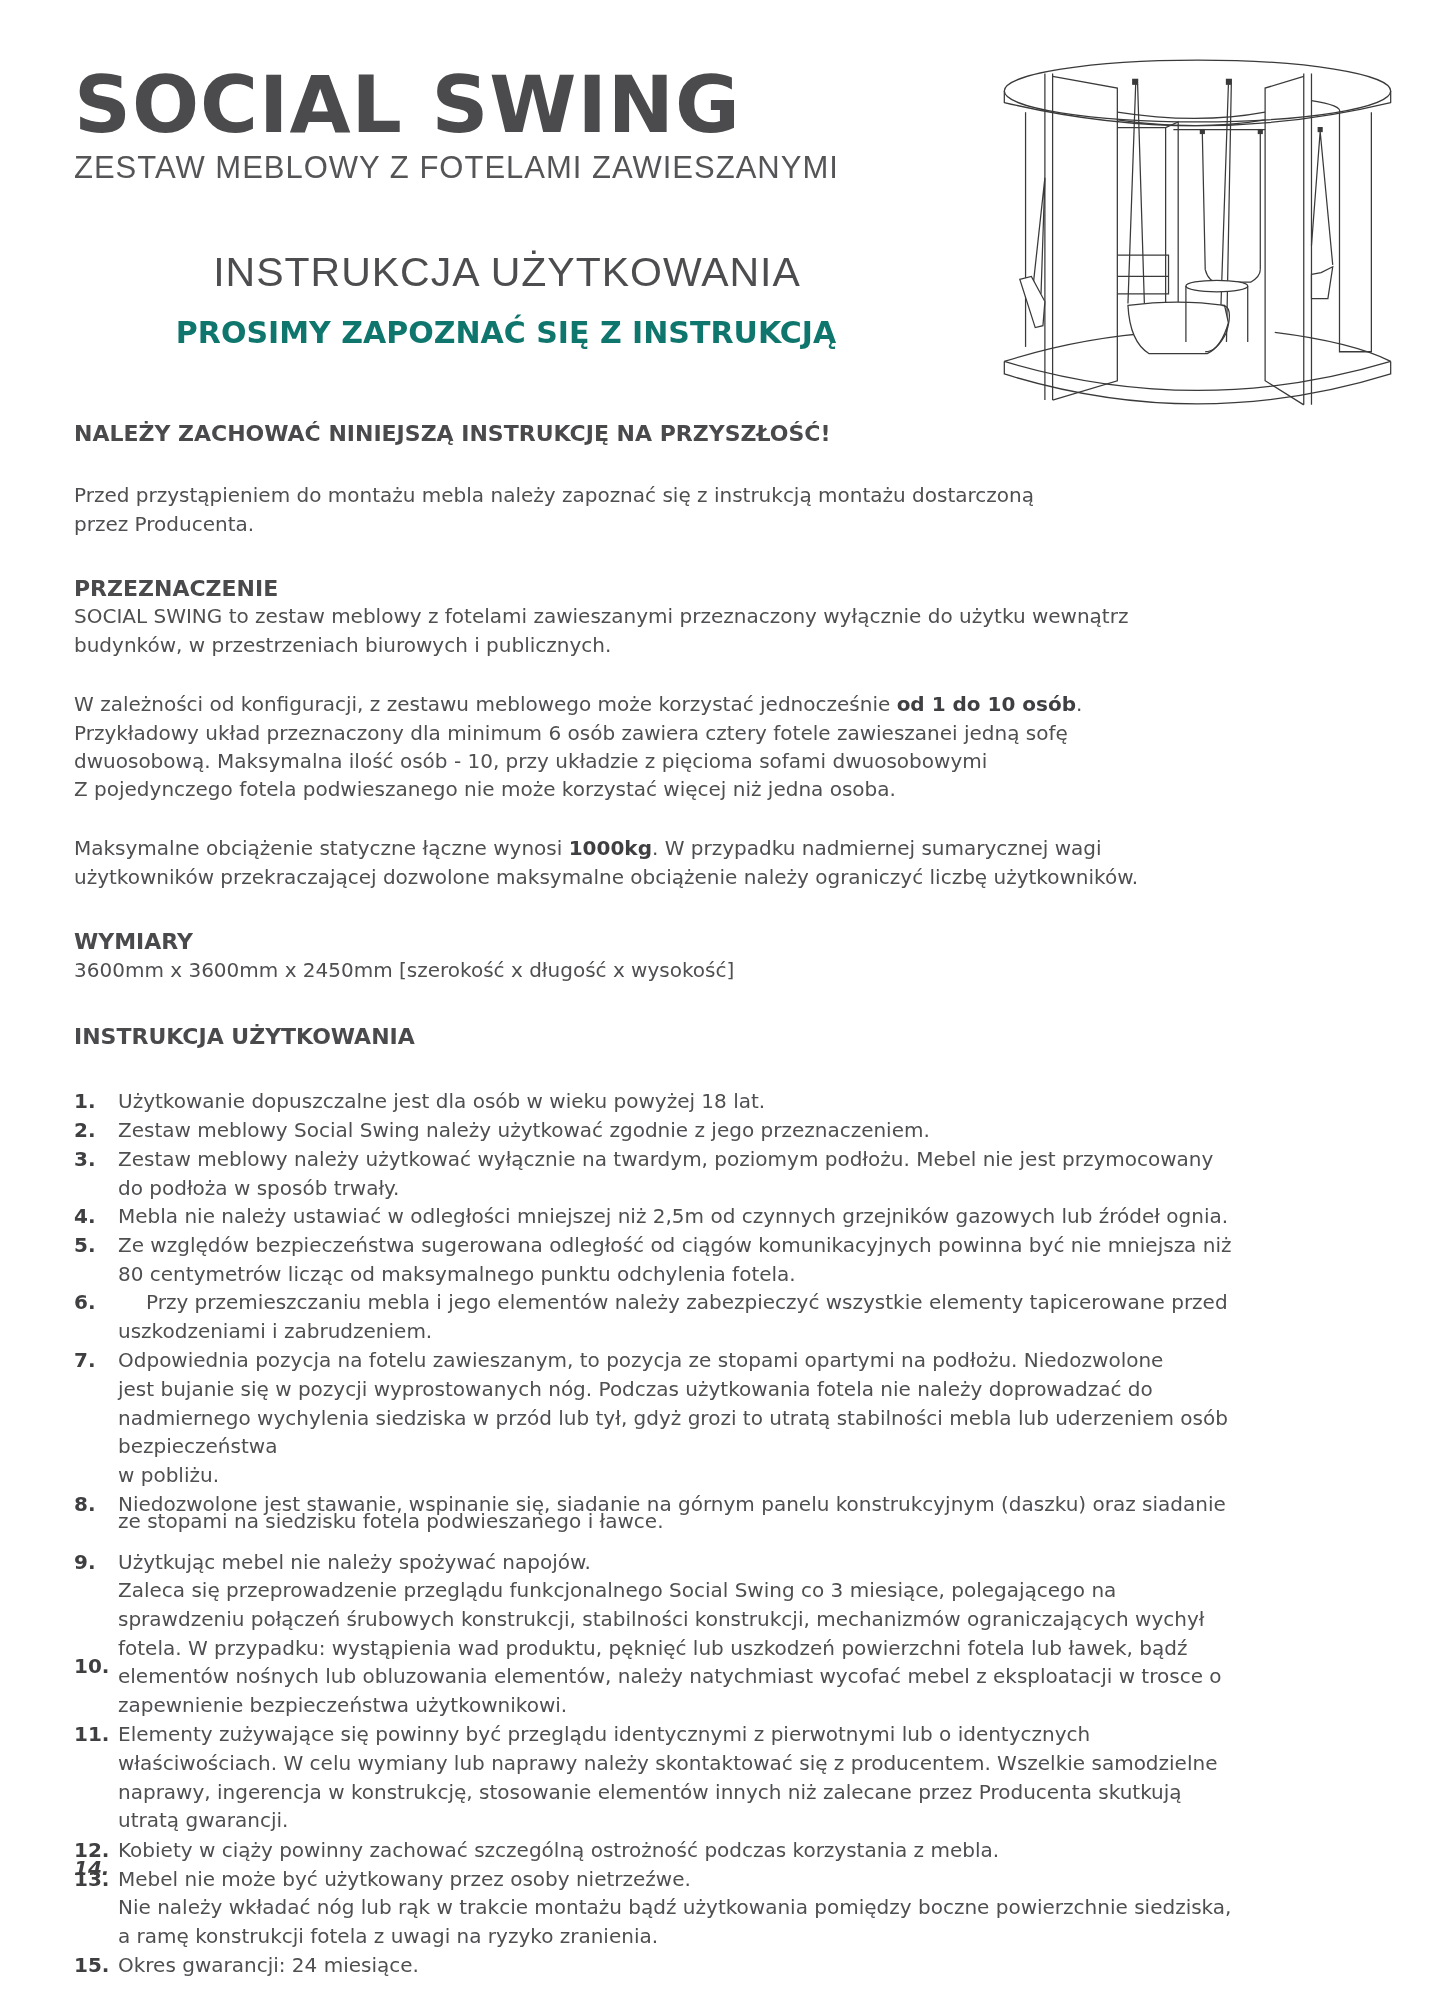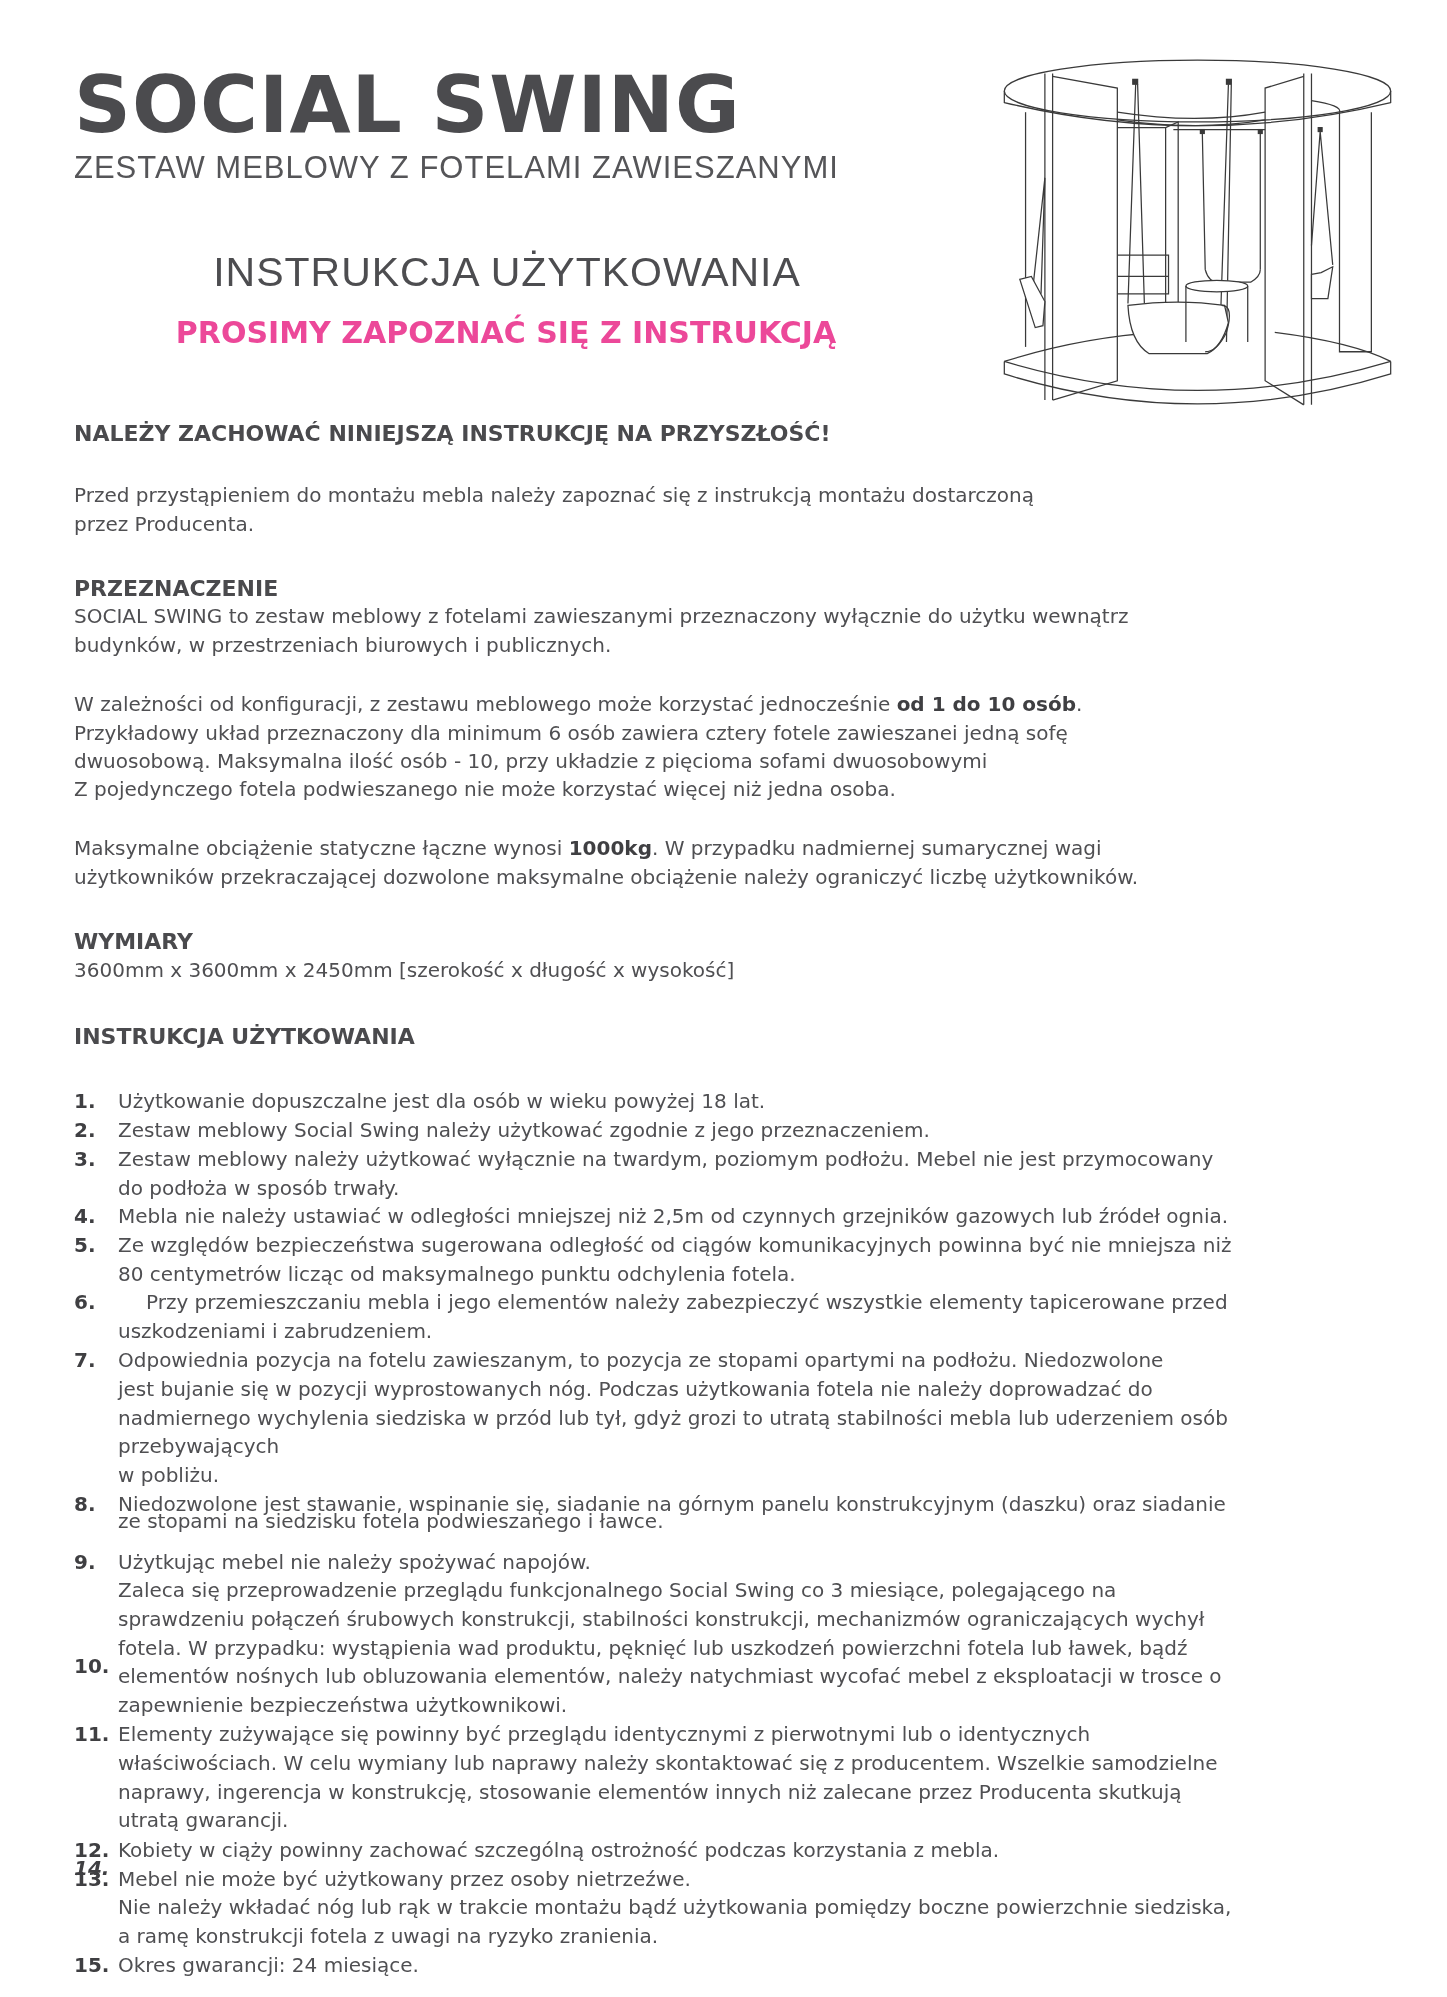--- a/index.html
+++ b/index.html
@@ -3,21 +3,21 @@
 <meta charset="utf-8">
 <style>
   html, body { margin: 0; padding: 0; background: #ffffff; }
   body { width: 1447px; height: 1997px; position: relative; overflow: hidden;
          font-family: "DejaVu Sans", "Liberation Sans", sans-serif; color: #4a4a4d; }
   .abs { position: absolute; white-space: nowrap; }
   .title { left: 74px; top: 66px; font-size: 79px; font-weight: bold; color: #4b4b4e; letter-spacing: 1px; line-height: 1; }
   .subtitle { left: 74px; top: 152px; font-size: 31px; font-weight: 200; color: #555558; letter-spacing: 1px; line-height: 1; -webkit-text-stroke: 0; font-family: "DejaVu Sans", sans-serif; }
   .subtitle, .center-title { font-family: "Liberation Sans", sans-serif; font-weight: normal; }
   .center-title { left: 182px; top: 252px; width: 650px; text-align: center; font-size: 41px; color: #4d4d50; letter-spacing: 1px; line-height: 1; }
-  .red-title { left: 150px; top: 318px; width: 712px; text-align: center; font-size: 30px; font-weight: bold; color: #ec4899; line-height: 1; }
+  .red-title { left: 150px; top: 318px; width: 712px; text-align: center; font-size: 30px; font-weight: bold; color: #0f766e; line-height: 1; }
   .h { left: 74px; font-size: 22px; font-weight: bold; color: #4a4a4d; line-height: 1; }
   .p { left: 74px; font-size: 20px; line-height: 1; color: #4f4f52; }
   .p b { color: #3f3f42; }
   .illustration { position: absolute; left: 985px; top: 48px; width: 425px; height: 395px; }
   .num { position: absolute; left: 74px; font-size: 20px; font-weight: bold; color: #3f3f42; line-height: 1; }
   .item-line { position: absolute; left: 118px; font-size: 20px; color: #4f4f52; line-height: 1; white-space: nowrap; }
 </style>
 </head>
 <body>
 
@@ -117,21 +117,21 @@
     <div class="num" style="top: 1235px;">5.</div>
     <div class="item-line" style="top: 1235px;">Ze względów bezpieczeństwa sugerowana odległość od ciągów komunikacyjnych powinna być nie mniejsza niż</div>
     <div class="item-line" style="top: 1263.8px;">80 centymetrów licząc od maksymalnego punktu odchylenia fotela.</div>
     <div class="num" style="top: 1292px;">6.</div>
     <div class="item-line" style="top: 1292px; margin-left: 28px;">Przy przemieszczaniu mebla i jego elementów  należy zabezpieczyć wszystkie elementy tapicerowane przed</div>
     <div class="item-line" style="top: 1320.8px;">uszkodzeniami i zabrudzeniem.</div>
     <div class="num" style="top: 1350px;">7.</div>
     <div class="item-line" style="top: 1350px;">Odpowiednia pozycja na fotelu zawieszanym, to pozycja ze stopami opartymi na podłożu. Niedozwolone</div>
     <div class="item-line" style="top: 1378.8px;">jest bujanie się w pozycji wyprostowanych nóg. Podczas użytkowania fotela nie należy doprowadzać do</div>
     <div class="item-line" style="top: 1407.6px;">nadmiernego wychylenia siedziska w przód lub tył, gdyż grozi to utratą stabilności mebla lub uderzeniem osób</div>
-    <div class="item-line" style="top: 1436.4px;">przebywających</div>
+    <div class="item-line" style="top: 1436.4px;">bezpieczeństwa</div>
     <div class="item-line" style="top: 1465.2px;">w pobliżu.</div>
     <div class="num" style="top: 1494px;">8.</div>
     <div class="item-line" style="top: 1494px;">Niedozwolone jest stawanie, wspinanie się, siadanie na górnym panelu konstrukcyjnym (daszku) oraz siadanie</div>
     <div class="item-line" style="top: 1511px; text-align: center;">ze stopami na siedzisku fotela podwieszanego i ławce.</div>
     <div class="num" style="top: 1552px;">9.</div>
     <div class="item-line" style="top: 1552px;">Użytkując mebel nie należy spożywać napojów.</div>
     <div class="num" style="top: 1656px;">10.</div>
     <div class="item-line" style="top: 1580px;">Zaleca się przeprowadzenie przeglądu funkcjonalnego Social Swing co 3 miesiące, polegającego na</div>
     <div class="item-line" style="top: 1608.8px;">sprawdzeniu połączeń śrubowych konstrukcji, stabilności konstrukcji, mechanizmów ograniczających wychył</div>
     <div class="item-line" style="top: 1637.6px;">fotela. W przypadku: wystąpienia wad produktu, pęknięć lub uszkodzeń powierzchni fotela lub ławek, bądź</div>

